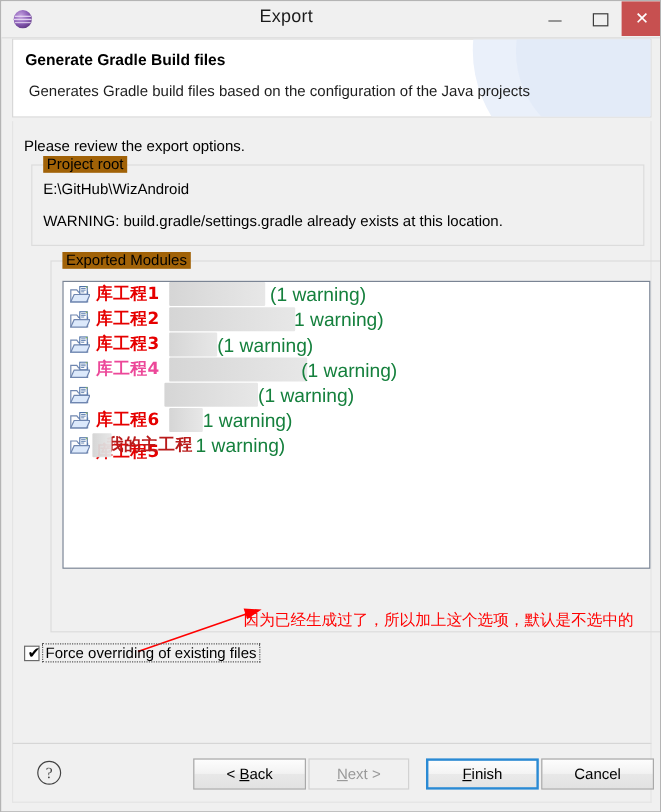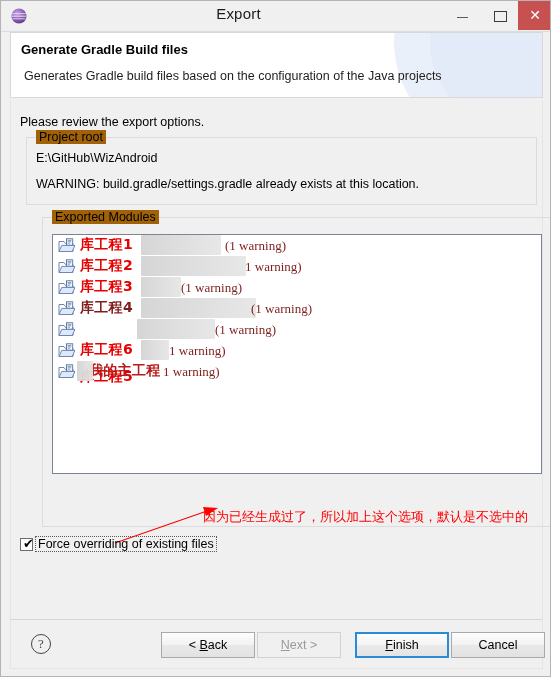--- a/index.html
+++ b/index.html
@@ -201,23 +201,23 @@
     position: absolute;
     top: 0;
     height: 20px;
     background: linear-gradient(90deg,#d3d3d3 0%,#dcdcdc 45%,#e6e6e6 100%);
     border-radius: 1px;
     opacity: .95;
   }
   .warn-text {
     position: absolute;
     top: 3px;
-    font-size: 13px;
-    color: #7f1d1d;
-    font-family: Liberation Serif, serif;
+    font-size: 16px;
+    color: #15803d;
+    font-family: Liberation Sans, sans-serif;
   }
 
   
   .anno-text {
     position: absolute;
     left: 202px; top: 507px;
     font-size: 13px;
     color: #ff0000;
     font-family: "DejaVu Sans", sans-serif;
     white-space: nowrap;
@@ -405,21 +405,21 @@
             <span class="warn-text" style="left: 128px;">(1 warning)</span>
           </div>
           <div class="list-row">
             <span class="folder-icon"><svg width="17" height="15" viewBox="0 0 17 15">
   <path d="M1 3.5 L1 13.5 L15 13.5 L15 5.5 L7.5 5.5 L6 3.5 Z" fill="#fdfdfd" stroke="#6f86b0" stroke-width="1"></path>
   <rect x="8.5" y="0.8" width="6.2" height="6.4" fill="#ffffff" stroke="#4a6fa5" stroke-width=".9"></rect>
   <path d="M9.6 2.4 h3.8 M9.6 3.8 h3.8 M9.6 5.2 h2.6" stroke="#4a6fa5" stroke-width=".7"></path>
   <path d="M13.2 0.8 h1.5 v1.6" fill="#8fbf4d"></path>
   <path d="M1 13.5 L3.8 7.4 L17 7.4 L14.2 13.5 Z" fill="#dce9fb" stroke="#6f86b0" stroke-width="1"></path>
 </svg></span>
-            <span class="mod-name" style="left: 27px; color: #7f1d1d;">库工程4</span>
+            <span class="mod-name" style="left: 27px; color: #ec4899;">库工程4</span>
             <span class="redact" style="left: 88px; width: 115px;"></span>
             <span class="warn-text" style="left: 198px;">(1 warning)</span>
           </div>
           <div class="list-row">
             <span class="folder-icon"><svg width="17" height="15" viewBox="0 0 17 15">
   <path d="M1 3.5 L1 13.5 L15 13.5 L15 5.5 L7.5 5.5 L6 3.5 Z" fill="#fdfdfd" stroke="#6f86b0" stroke-width="1"></path>
   <rect x="8.5" y="0.8" width="6.2" height="6.4" fill="#ffffff" stroke="#4a6fa5" stroke-width=".9"></rect>
   <path d="M9.6 2.4 h3.8 M9.6 3.8 h3.8 M9.6 5.2 h2.6" stroke="#4a6fa5" stroke-width=".7"></path>
   <path d="M13.2 0.8 h1.5 v1.6" fill="#8fbf4d"></path>
   <path d="M1 13.5 L3.8 7.4 L17 7.4 L14.2 13.5 Z" fill="#dce9fb" stroke="#6f86b0" stroke-width="1"></path>

